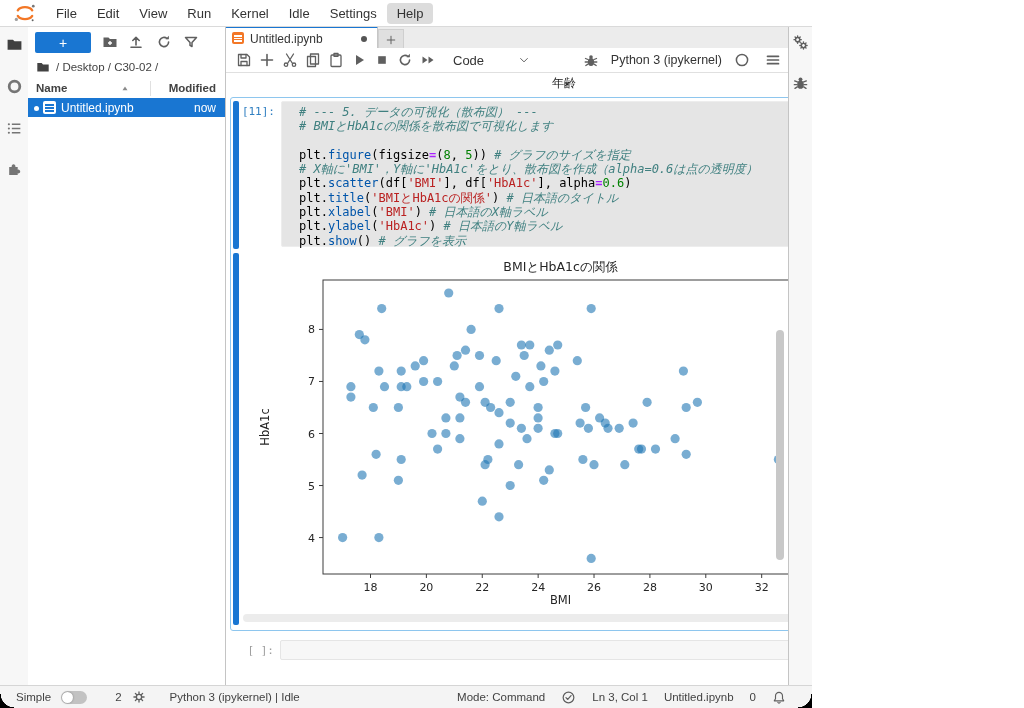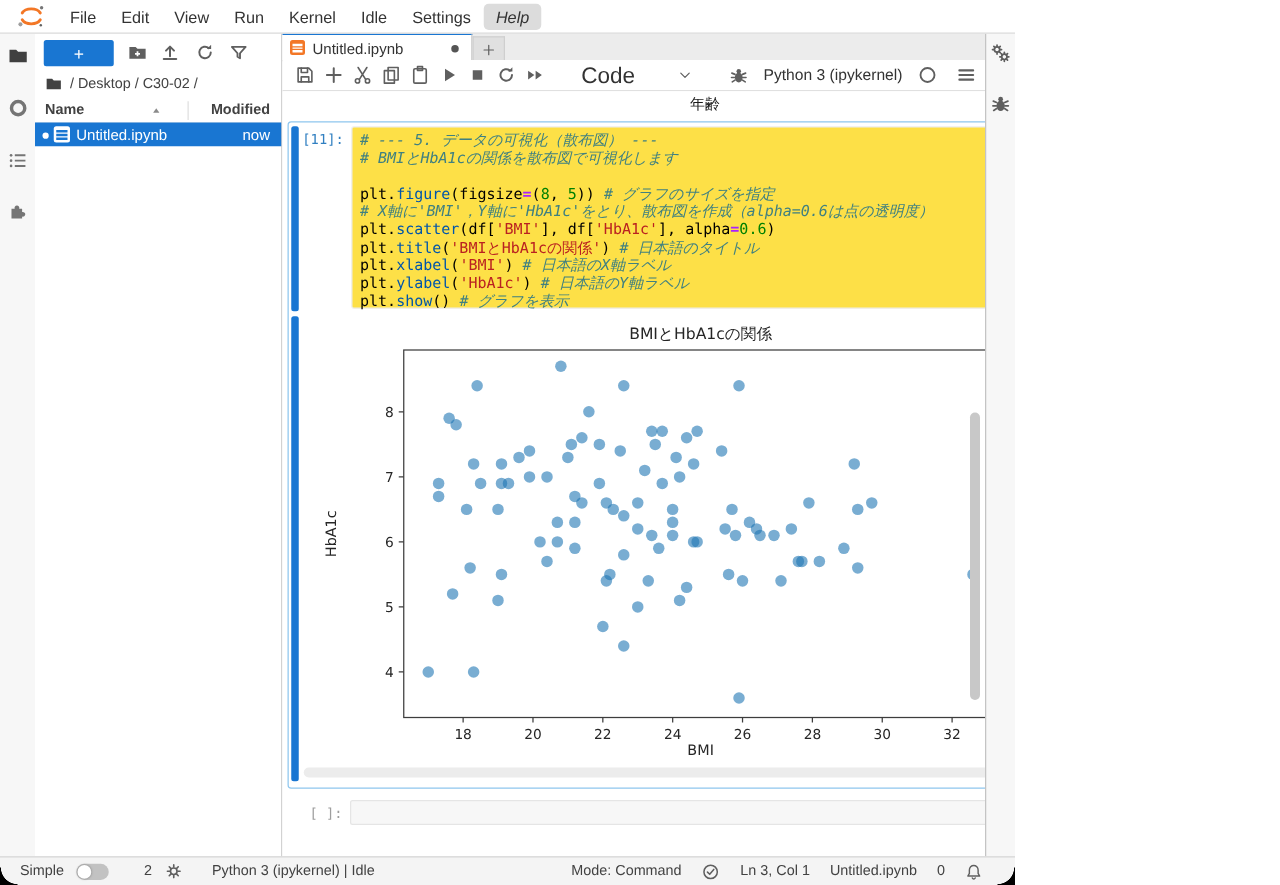--- a/index.html
+++ b/index.html
@@ -6,21 +6,21 @@
   #app{position:relative;width:812px;height:708px;overflow:hidden;background:#fff;
        font-family:"Liberation Sans",sans-serif;color:#333;-webkit-font-smoothing:antialiased;}
   .st{stroke:#5f5f5f;stroke-width:1.3;fill:none;stroke-linecap:round;stroke-linejoin:round;}
   .fl{fill:#5f5f5f;stroke:none;}
 
   
   #menubar{position:absolute;top:0;left:0;right:0;height:26px;background:#fff;
            border-bottom:1px solid #dadada;display:flex;align-items:center;padding-left:8px;z-index:5;}
   #menu-items{display:flex;align-items:center;}
   .menu-item{font-size:13px;color:#333;padding:3px 10px;border-radius:4px;cursor:default;}
-  .menu-item.active{background:#dcdcdc;font-style:italic;}
+  .menu-item.active{background:#dcdcdc;}
   #logo{width:22px;height:18px;margin:0 10px 0 6px;}
 
   
   #activitybar{position:absolute;top:26px;left:0;width:28px;bottom:22px;background:#f7f7f7;
                border-right:1px solid #e0e0e0;}
   .act-icon{position:absolute;left:6px;width:17px;height:17px;}
 
   
   #filebrowser{position:absolute;top:26px;left:28px;width:197px;bottom:22px;background:#fff;
                border-right:1px solid #c4c4c4;font-size:12px;}
@@ -57,36 +57,36 @@
   #tab-active .tab-label{position:absolute;left:24px;top:4px;font-size:12px;color:#333;}
   #tab-active .tab-icon{position:absolute;left:6px;top:4px;width:12px;height:12px;background:#f37726;border-radius:2px;}
   #tab-active .tab-icon i{position:absolute;left:2px;right:2px;height:1.5px;background:#fff;}
   #tab-active .dirty-dot{position:absolute;right:10px;top:8px;width:6px;height:6px;border-radius:50%;background:#555;}
   #tab-new{position:absolute;left:152px;top:3px;width:24px;height:19px;background:#e0e0e0;
       border:1px solid #cfcfcf;border-bottom:none;display:flex;align-items:center;justify-content:center;}
 
   #nbtoolbar{position:absolute;top:22px;left:0;right:0;height:25px;background:#fff;border-bottom:1px solid #e0e0e0;
       display:flex;align-items:center;padding-left:6px;box-sizing:border-box;}
   .tb-btn{width:16px;height:16px;margin:0 3.5px;flex:none;}
-  #celltype-dd{display:flex;align-items:center;margin-left:26px;font-size:18px;color:#333;gap:34px;}
+  #celltype-dd{display:flex;align-items:center;margin-left:14px;font-size:13px;color:#333;gap:34px;}
   #tb-right{margin-left:auto;display:flex;align-items:center;gap:8px;padding-right:4px;font-size:12.5px;color:#333;}
 
   #nbcontent{position:absolute;top:47px;left:0;right:0;bottom:0;background:#fff;overflow:hidden;}
   #partial-output{position:absolute;top:2px;left:326px;font-size:12px;color:#1a1a1a;}
 
   
   #cell{position:absolute;left:4px;top:24px;width:755px;height:534px;border:1px solid #8ec6ee;
         border-radius:3px;background:#fff;box-sizing:border-box;}
   .collapser{position:absolute;left:2px;width:6px;border-radius:2px;background:#1976d2;}
   #collapser-in{top:3px;height:148px;}
   #collapser-out{top:155px;height:372px;}
   #in-prompt{position:absolute;left:10px;top:7px;width:34px;text-align:right;
       font-family:"DejaVu Sans Mono",monospace;font-size:11px;color:#307fc1;}
-  #editor{position:absolute;left:50px;top:3px;width:697px;height:146px;background:#fde047;
-      border:1px solid #ededed;border-radius:2px;padding:3px 6px;box-sizing:border-box;
+  #editor{position:absolute;left:50px;top:3px;width:697px;height:146px;background:#e5e5e5;
+      border:1px solid #ededed;border-radius:2px;padding:3px 17px;box-sizing:border-box;
       font-family:"DejaVu Sans Mono",monospace;font-size:12px;line-height:14.3px;white-space:pre;}
   .tk-t{color:#000;}
   .tk-cm{color:#408080;font-style:italic;}
   .tk-fn{color:#0055aa;}
   .tk-str{color:#ba2121;}
   .tk-num{color:#008000;}
   .tk-op{color:#aa22ff;font-weight:bold;}
   #cell-toolbar{position:absolute;right:12px;top:8px;display:flex;gap:7px;}
   #cell-toolbar .tb-btn{margin:0;}
 

